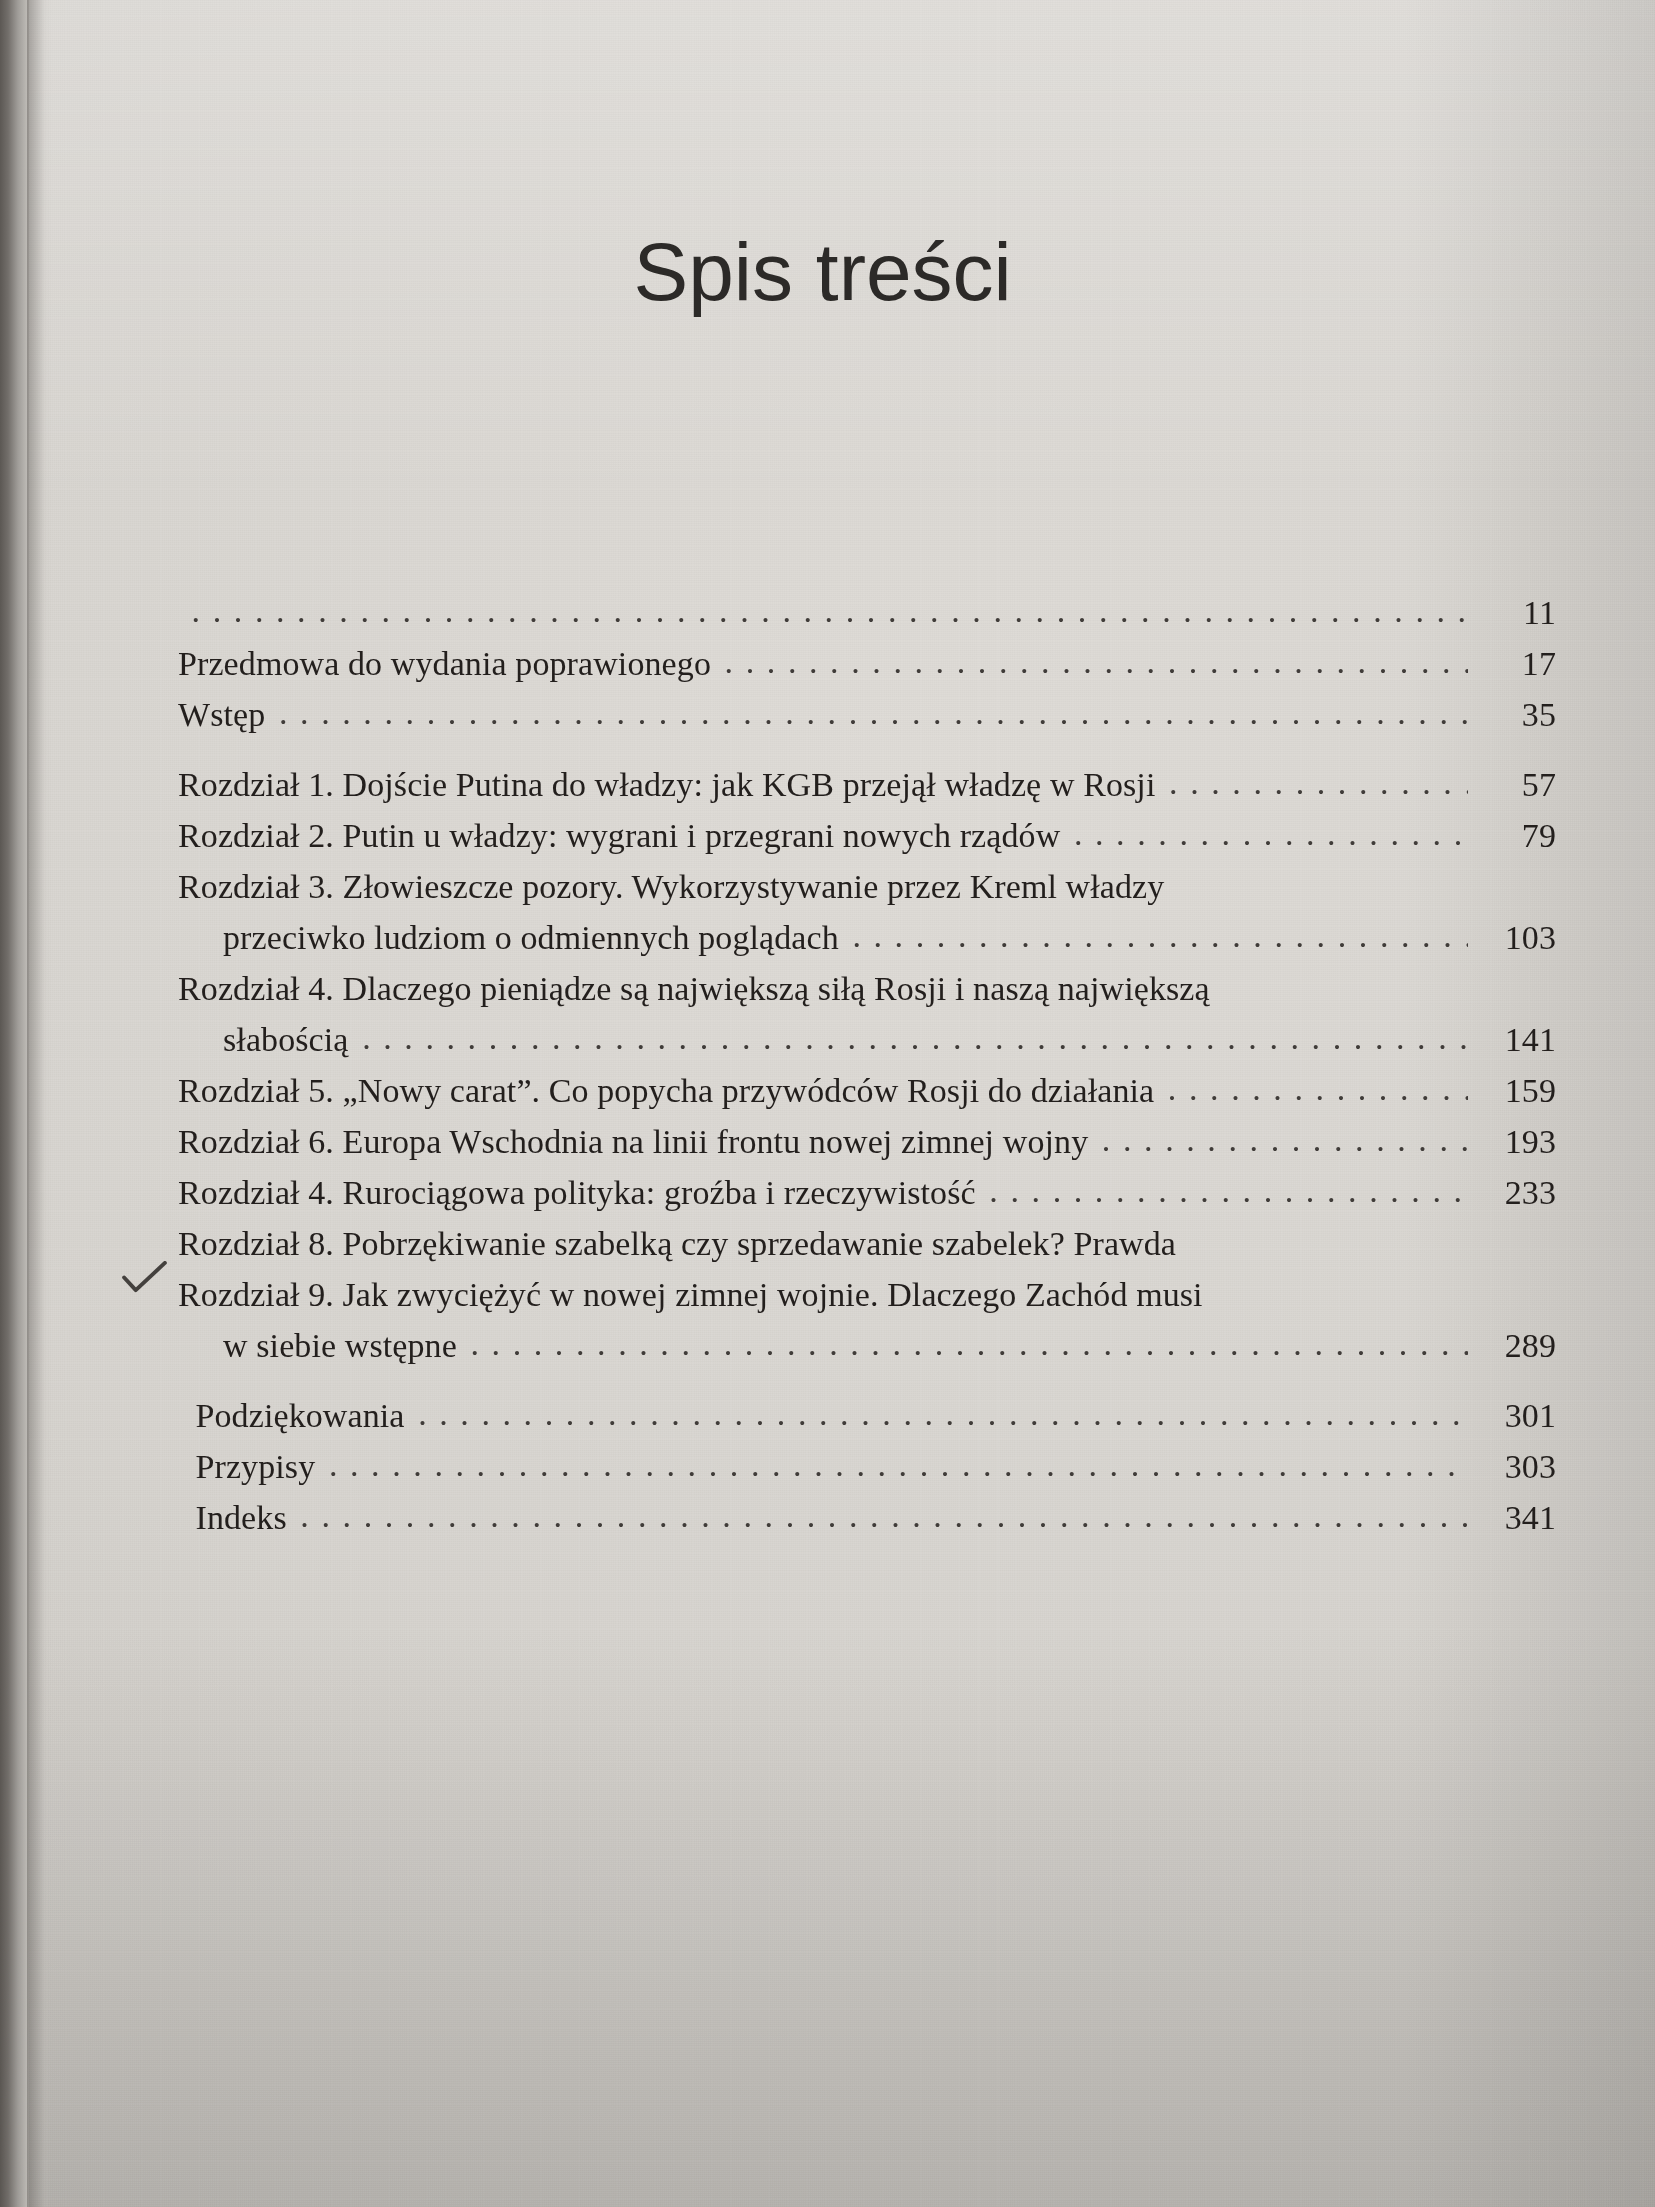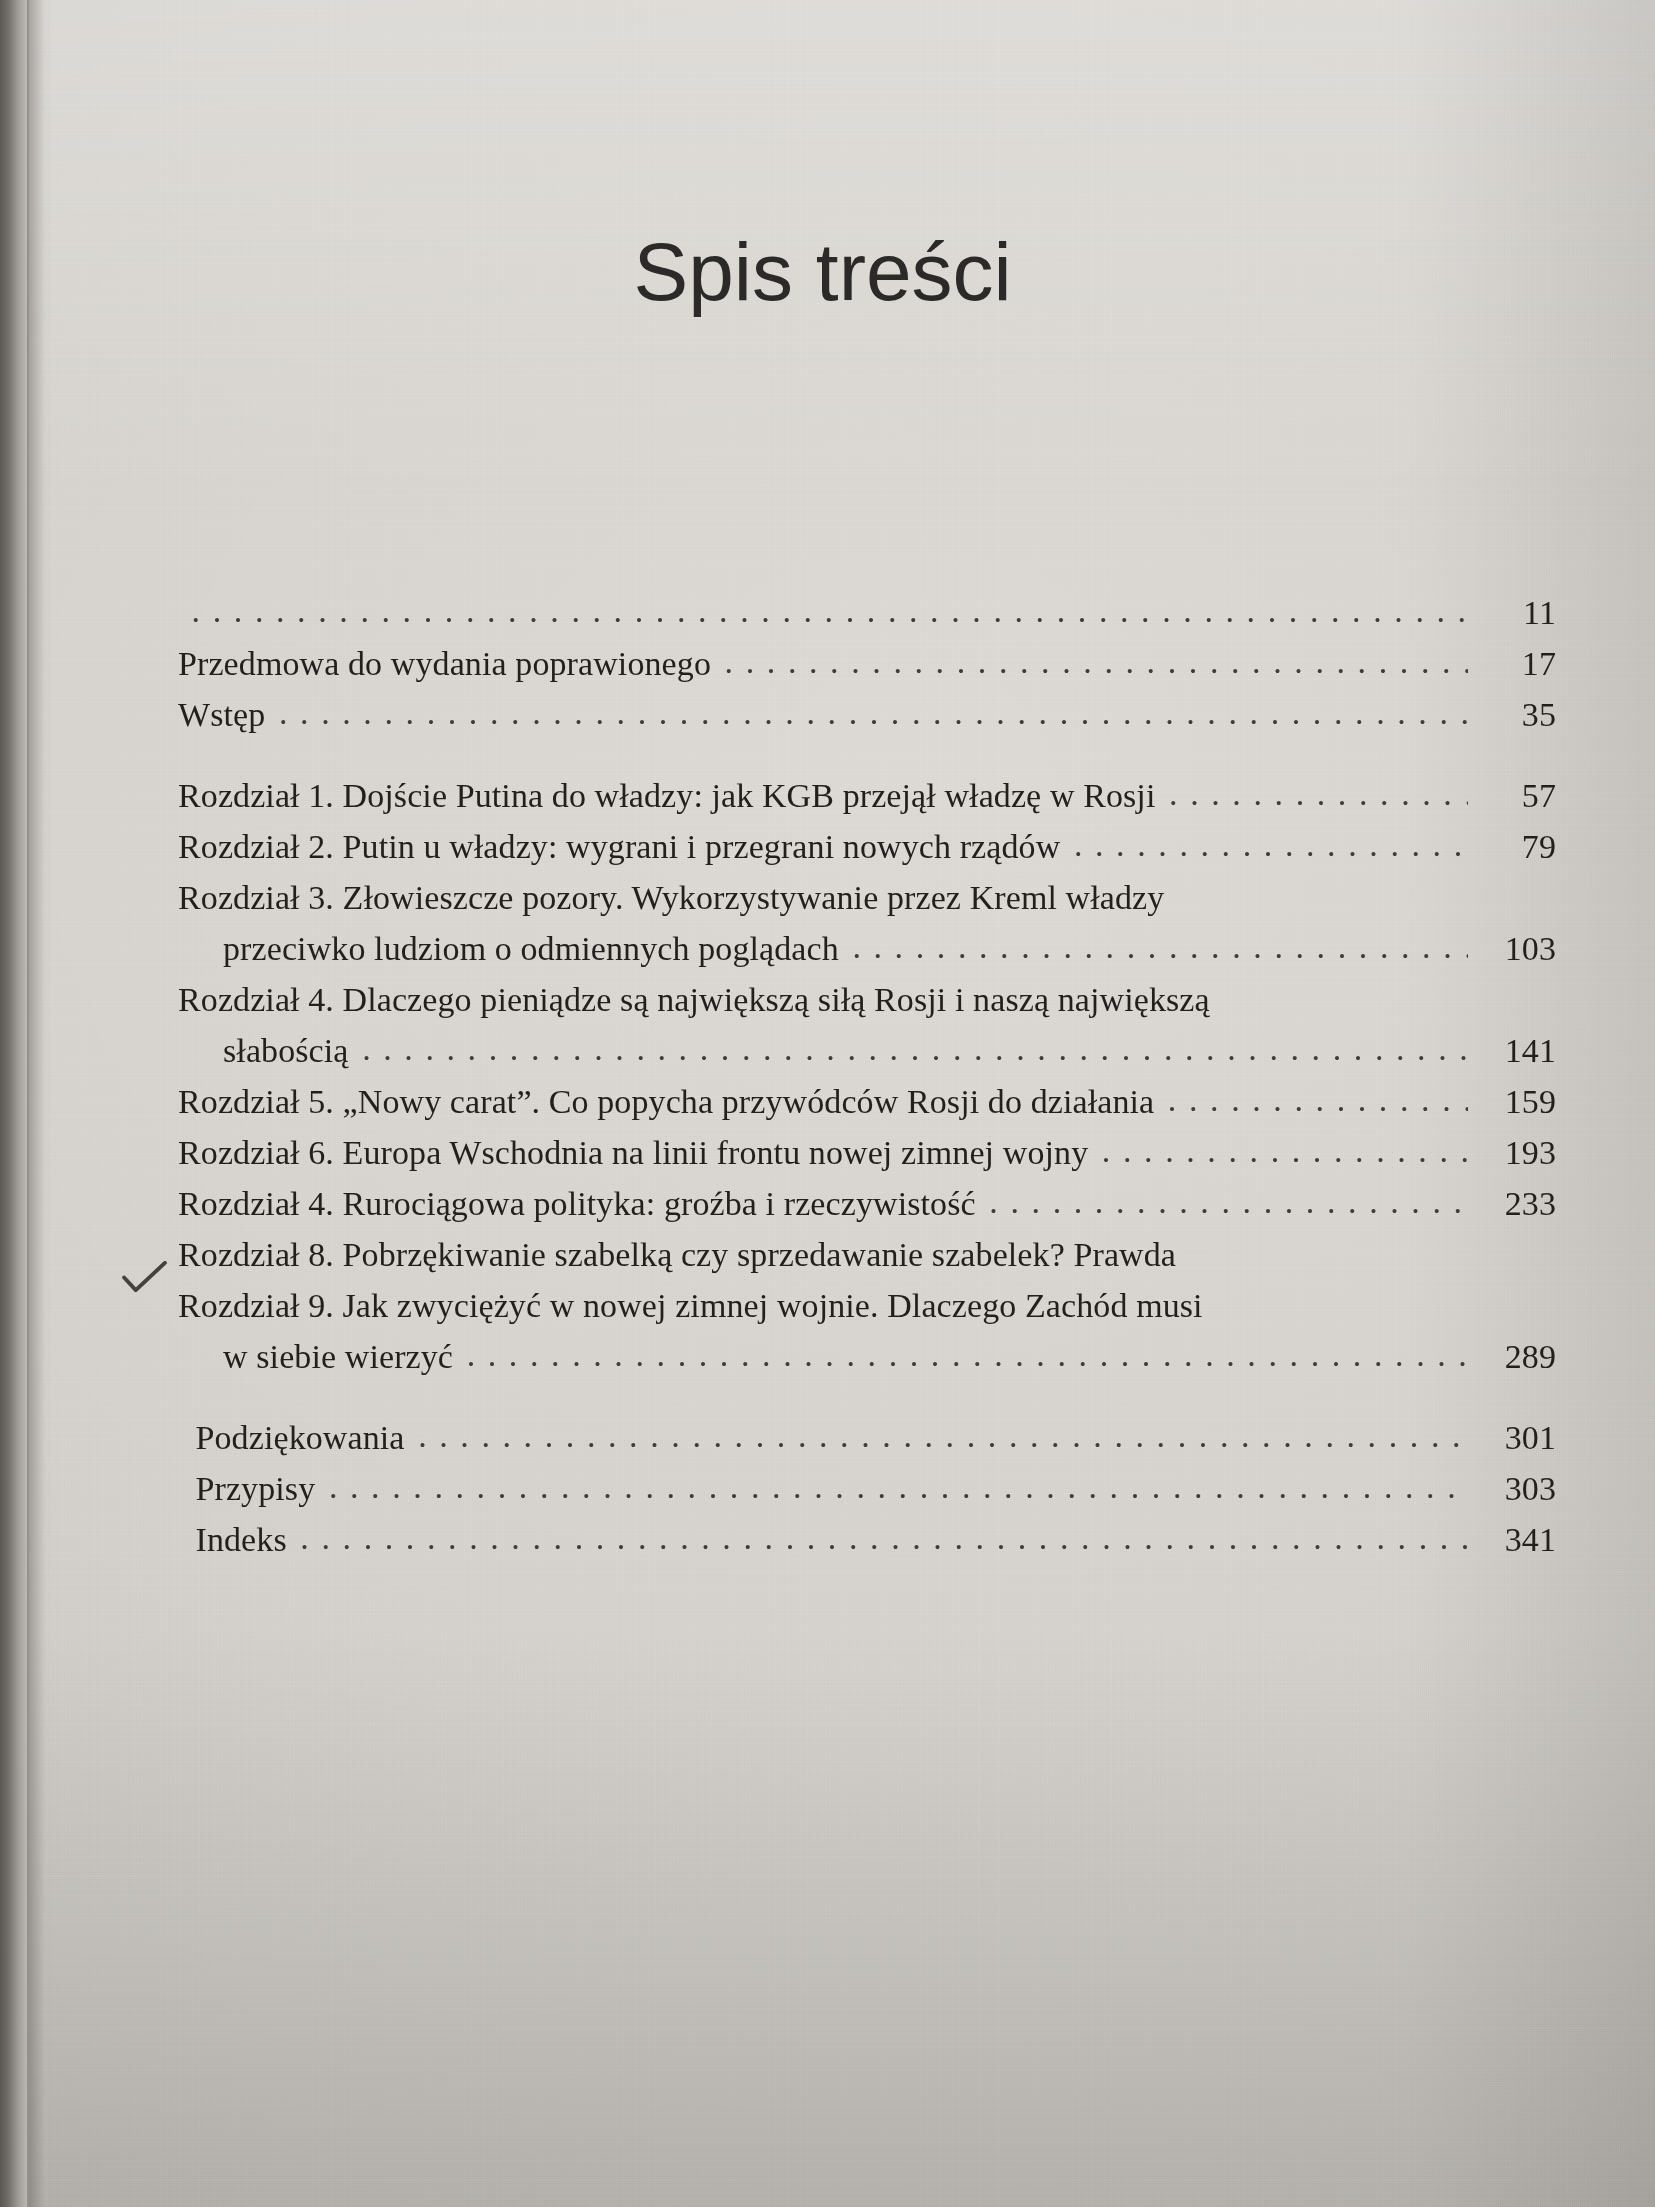--- a/index.html
+++ b/index.html
@@ -101,21 +101,21 @@
   }
 
   #toc {
     position: absolute;
     left: 178px;
     top: 587px;
     width: 1378px;
   }
 
   .group { margin-bottom: 0; }
-  .group + .group { margin-top: 30px; }
+  .group + .group { margin-top: 19px; }
 
   .entry {
     position: relative;
     font-size: 34px;
     line-height: 51px;
     color: #231f1d;
     letter-spacing: 0.1px;
   }
 
   
@@ -279,21 +279,21 @@
         </div>
 
         <div class="entry">
           <div class="line1">Rozdział 8. Pobrzękiwanie szabelką czy sprzedawanie szabelek? Prawda</div>
         </div>
 
         <div class="entry">
           <div class="line1">Rozdział 9. Jak zwyciężyć w nowej zimnej wojnie. Dlaczego Zachód musi</div>
           <div class="line2">
             <div class="row">
-              <span class="txt">w siebie wierzyć</span>
+              <span class="txt">w siebie wstępne</span>
               <span class="leader"></span>
               <span class="pg">289</span>
             </div>
           </div>
         </div>
 
       </div>
 
       <div class="group back">
 

